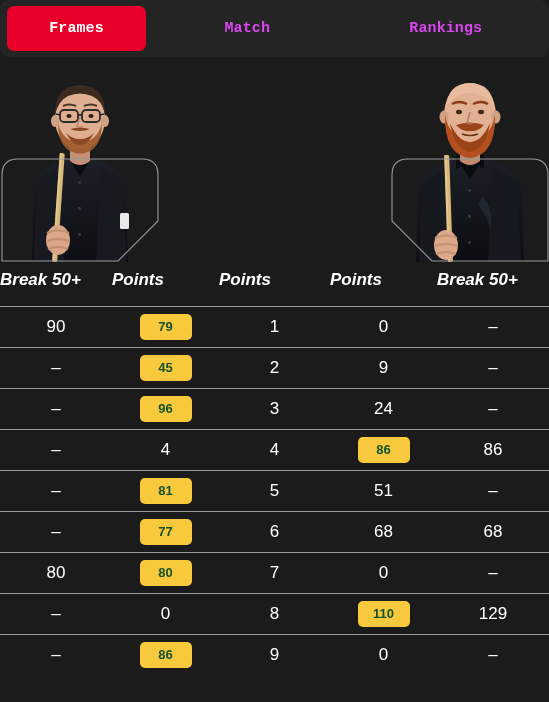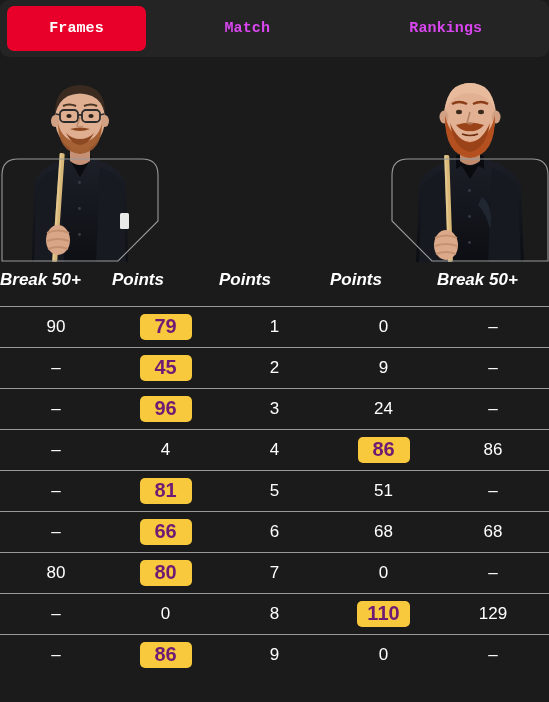--- a/index.html
+++ b/index.html
@@ -111,23 +111,23 @@
   .col-pts-l   { width: 107px; }
   .col-frame   { width: 111px; }
   .col-pts-r   { width: 107px; }
   .col-break-r { width: 112px; }
 
   .badge {
     display: inline-block;
     min-width: 32px;
     padding: 4px 10px 5px 10px;
     background: #f8c93c;
-    color: #701a75;
+    color: #14532d;
     font-weight: bold;
-    font-size: 20px;
+    font-size: 13px;
     border-radius: 5px;
     line-height: 17px;
   }
   .dash { color: #ffffff; }
 </style>
 </head>
 <body>
 
 <div class="tabbar">
   <div class="tab active">Frames</div>
@@ -332,21 +332,21 @@
       </tr>
       <tr>
         <td class="dash">–</td>
         <td><span class="badge">81</span></td>
         <td>5</td>
         <td>51</td>
         <td class="dash">–</td>
       </tr>
       <tr>
         <td class="dash">–</td>
-        <td><span class="badge">66</span></td>
+        <td><span class="badge">77</span></td>
         <td>6</td>
         <td>68</td>
         <td>68</td>
       </tr>
       <tr>
         <td>80</td>
         <td><span class="badge">80</span></td>
         <td>7</td>
         <td>0</td>
         <td class="dash">–</td>

